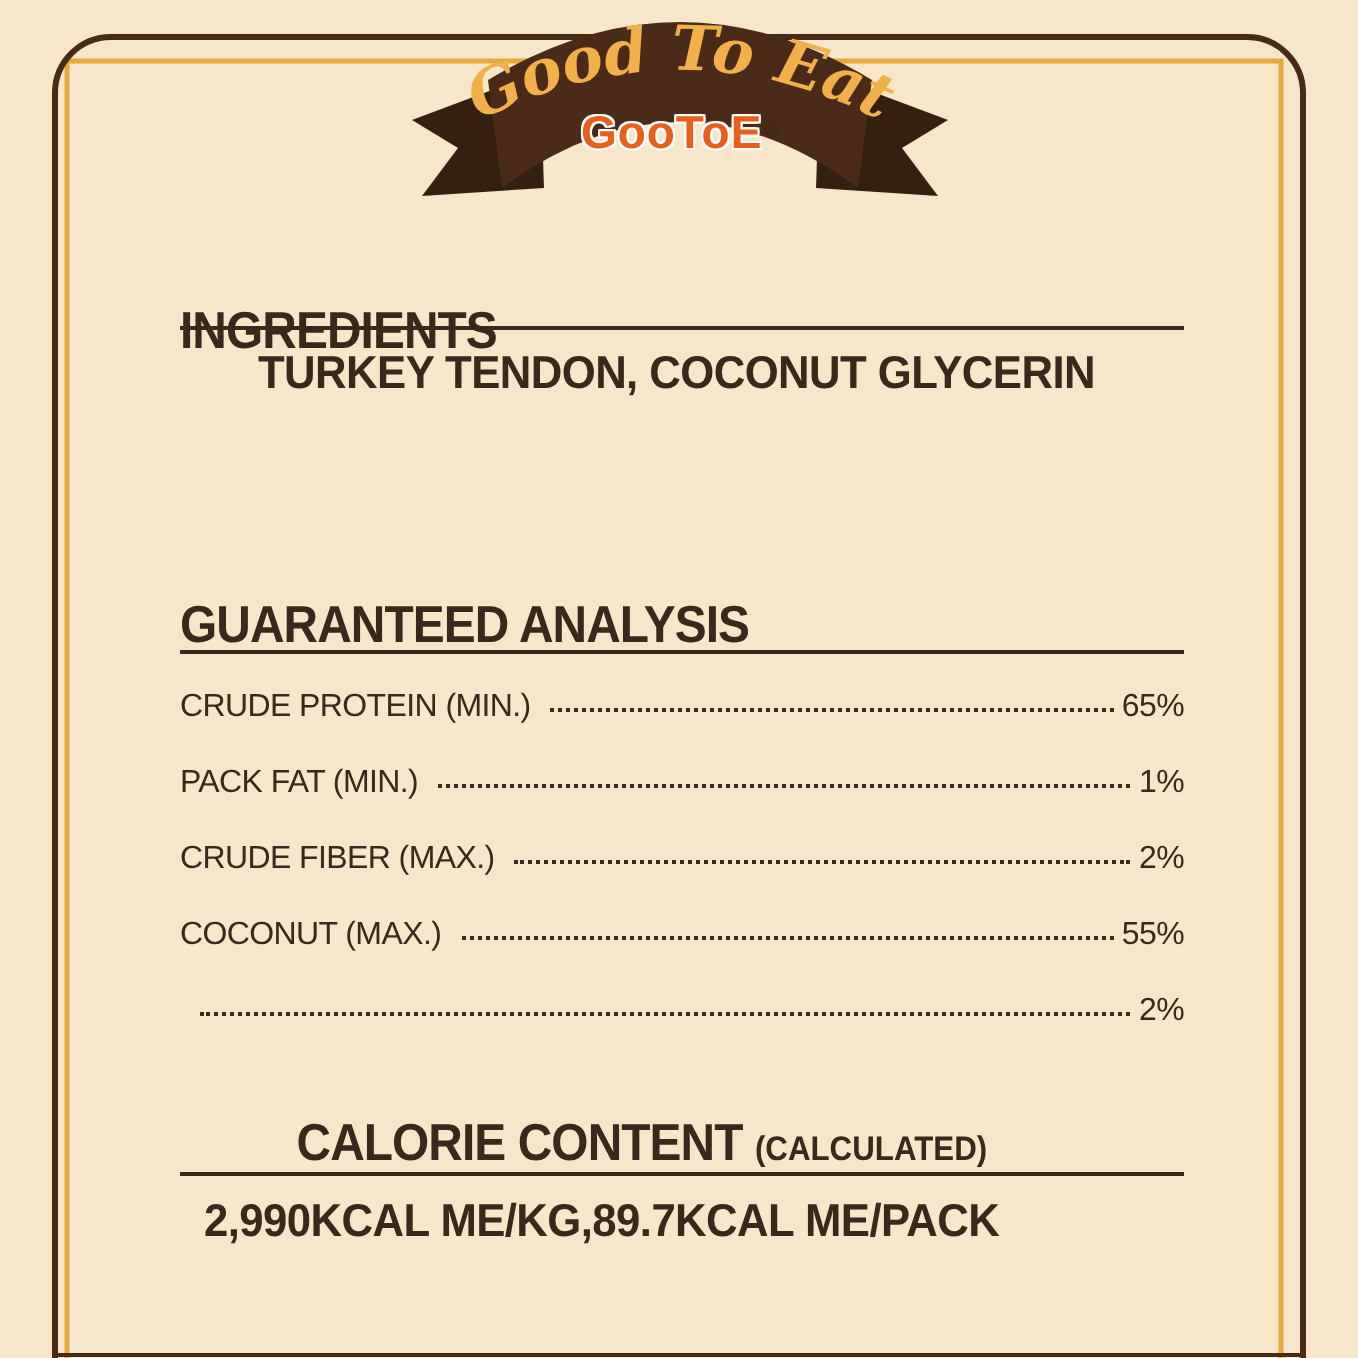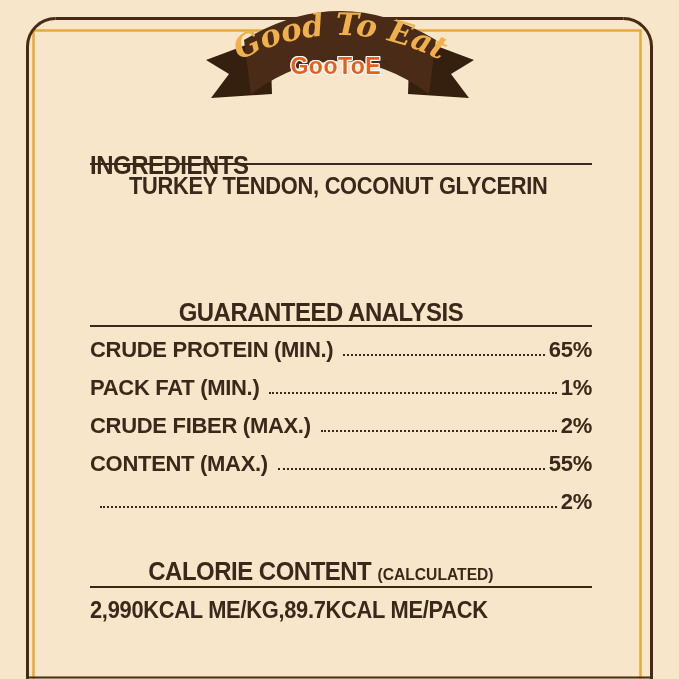--- a/index.html
+++ b/index.html
@@ -56,21 +56,21 @@
     font-size:23px;font-weight:bold;letter-spacing:-0.3px;
     white-space:nowrap;
     transform:scaleX(0.95);transform-origin:0 50%;
   }
   .gr-rows{position:absolute;left:90px;width:502px;z-index:2;}
   .gr-row{
     display:flex;align-items:flex-end;
     height:38px;padding-bottom:2px;box-sizing:border-box;
   }
   .gr-label,.gr-value{
-    font-size:22px;font-weight:bold;letter-spacing:-0.3px;white-space:nowrap;
+    font-size:16px;font-weight:normal;letter-spacing:-0.3px;white-space:nowrap;
   }
   .gr-leader{
     flex:1;height:0;
     border-bottom:2px dotted #3a281a;
     margin:0 4px 7px 10px;
   }
 </style>
 </head>
 <body>
 
@@ -107,21 +107,21 @@
   </div>
 
   <div class="content" style="top:134px;margin-top:16px;">
     <div class="sec-heading">INGREDIENTS</div>
   </div>
   <div class="rule" style="top:163px;"></div>
   <div class="content" style="top:173px;margin-left:39px;">
     <div class="body-line">TURKEY TENDON, COCONUT GLYCERIN</div>
   </div>
 
-  <div class="content" style="top:297px;text-align:center;">
+  <div class="content" style="top:297px;">
     <div class="sec-heading">GUARANTEED ANALYSIS</div>
   </div>
   <div class="rule" style="top:325px;"></div>
 
   <div class="gr-rows" style="top:327px;">
     <div class="gr-row">
       <span class="gr-label">CRUDE PROTEIN (MIN.)</span>
       <span class="gr-leader"></span>
       <span class="gr-value">65%</span>
     </div>
@@ -129,31 +129,31 @@
       <span class="gr-label">PACK FAT (MIN.)</span>
       <span class="gr-leader"></span>
       <span class="gr-value">1%</span>
     </div>
     <div class="gr-row">
       <span class="gr-label">CRUDE FIBER (MAX.)</span>
       <span class="gr-leader"></span>
       <span class="gr-value">2%</span>
     </div>
     <div class="gr-row">
-      <span class="gr-label">CONTENT (MAX.)</span>
+      <span class="gr-label">COCONUT (MAX.)</span>
       <span class="gr-leader"></span>
       <span class="gr-value">55%</span>
     </div>
     <div class="gr-row">
       <span class="gr-leader"></span>
       <span class="gr-value">2%</span>
     </div>
   </div>
 
   <div class="content" style="top:556px;text-align:center;">
     <div class="sec-heading"><span>CALORIE CONTENT</span> <span class="note">(CALCULATED)</span></div>
   </div>
   <div class="rule" style="top:586px;"></div>
-  <div class="content" style="top:597px;">
+  <div class="content" style="top:597px;margin-left:12px;">
     <div class="body-line">2,990KCAL ME/KG,89.7KCAL ME/PACK</div>
   </div>
 
 </div>
 
 </body></html>

